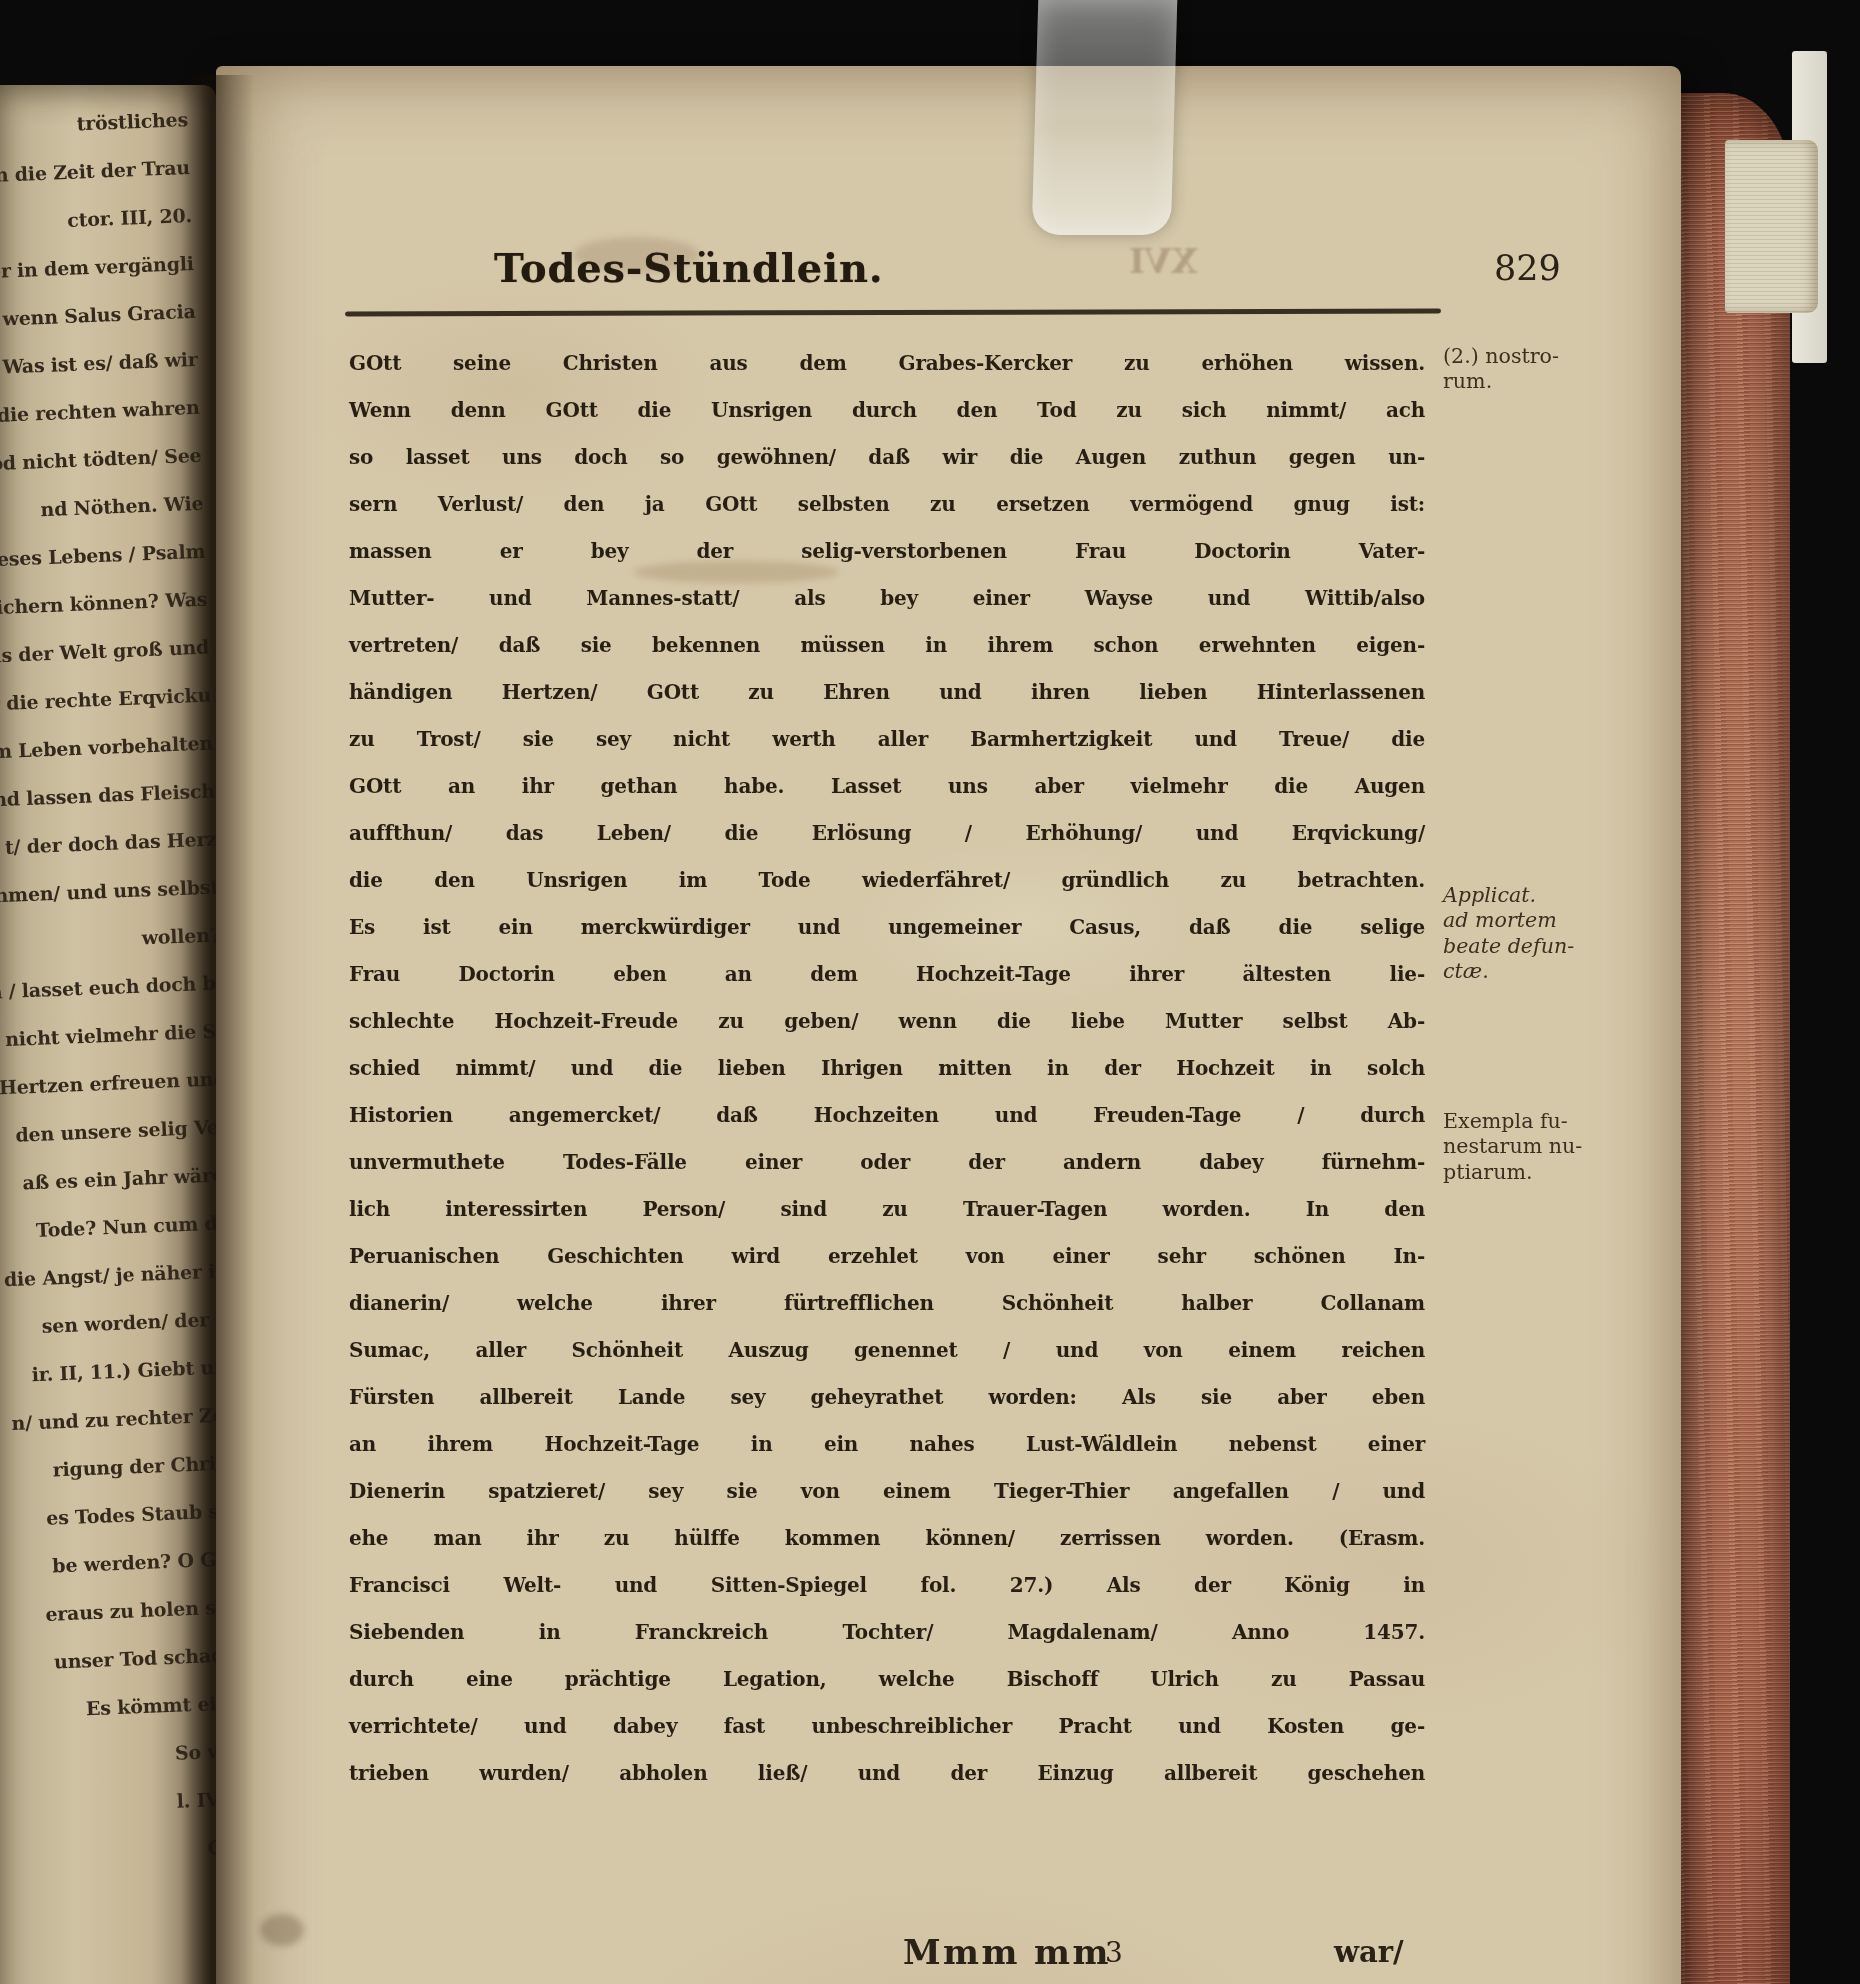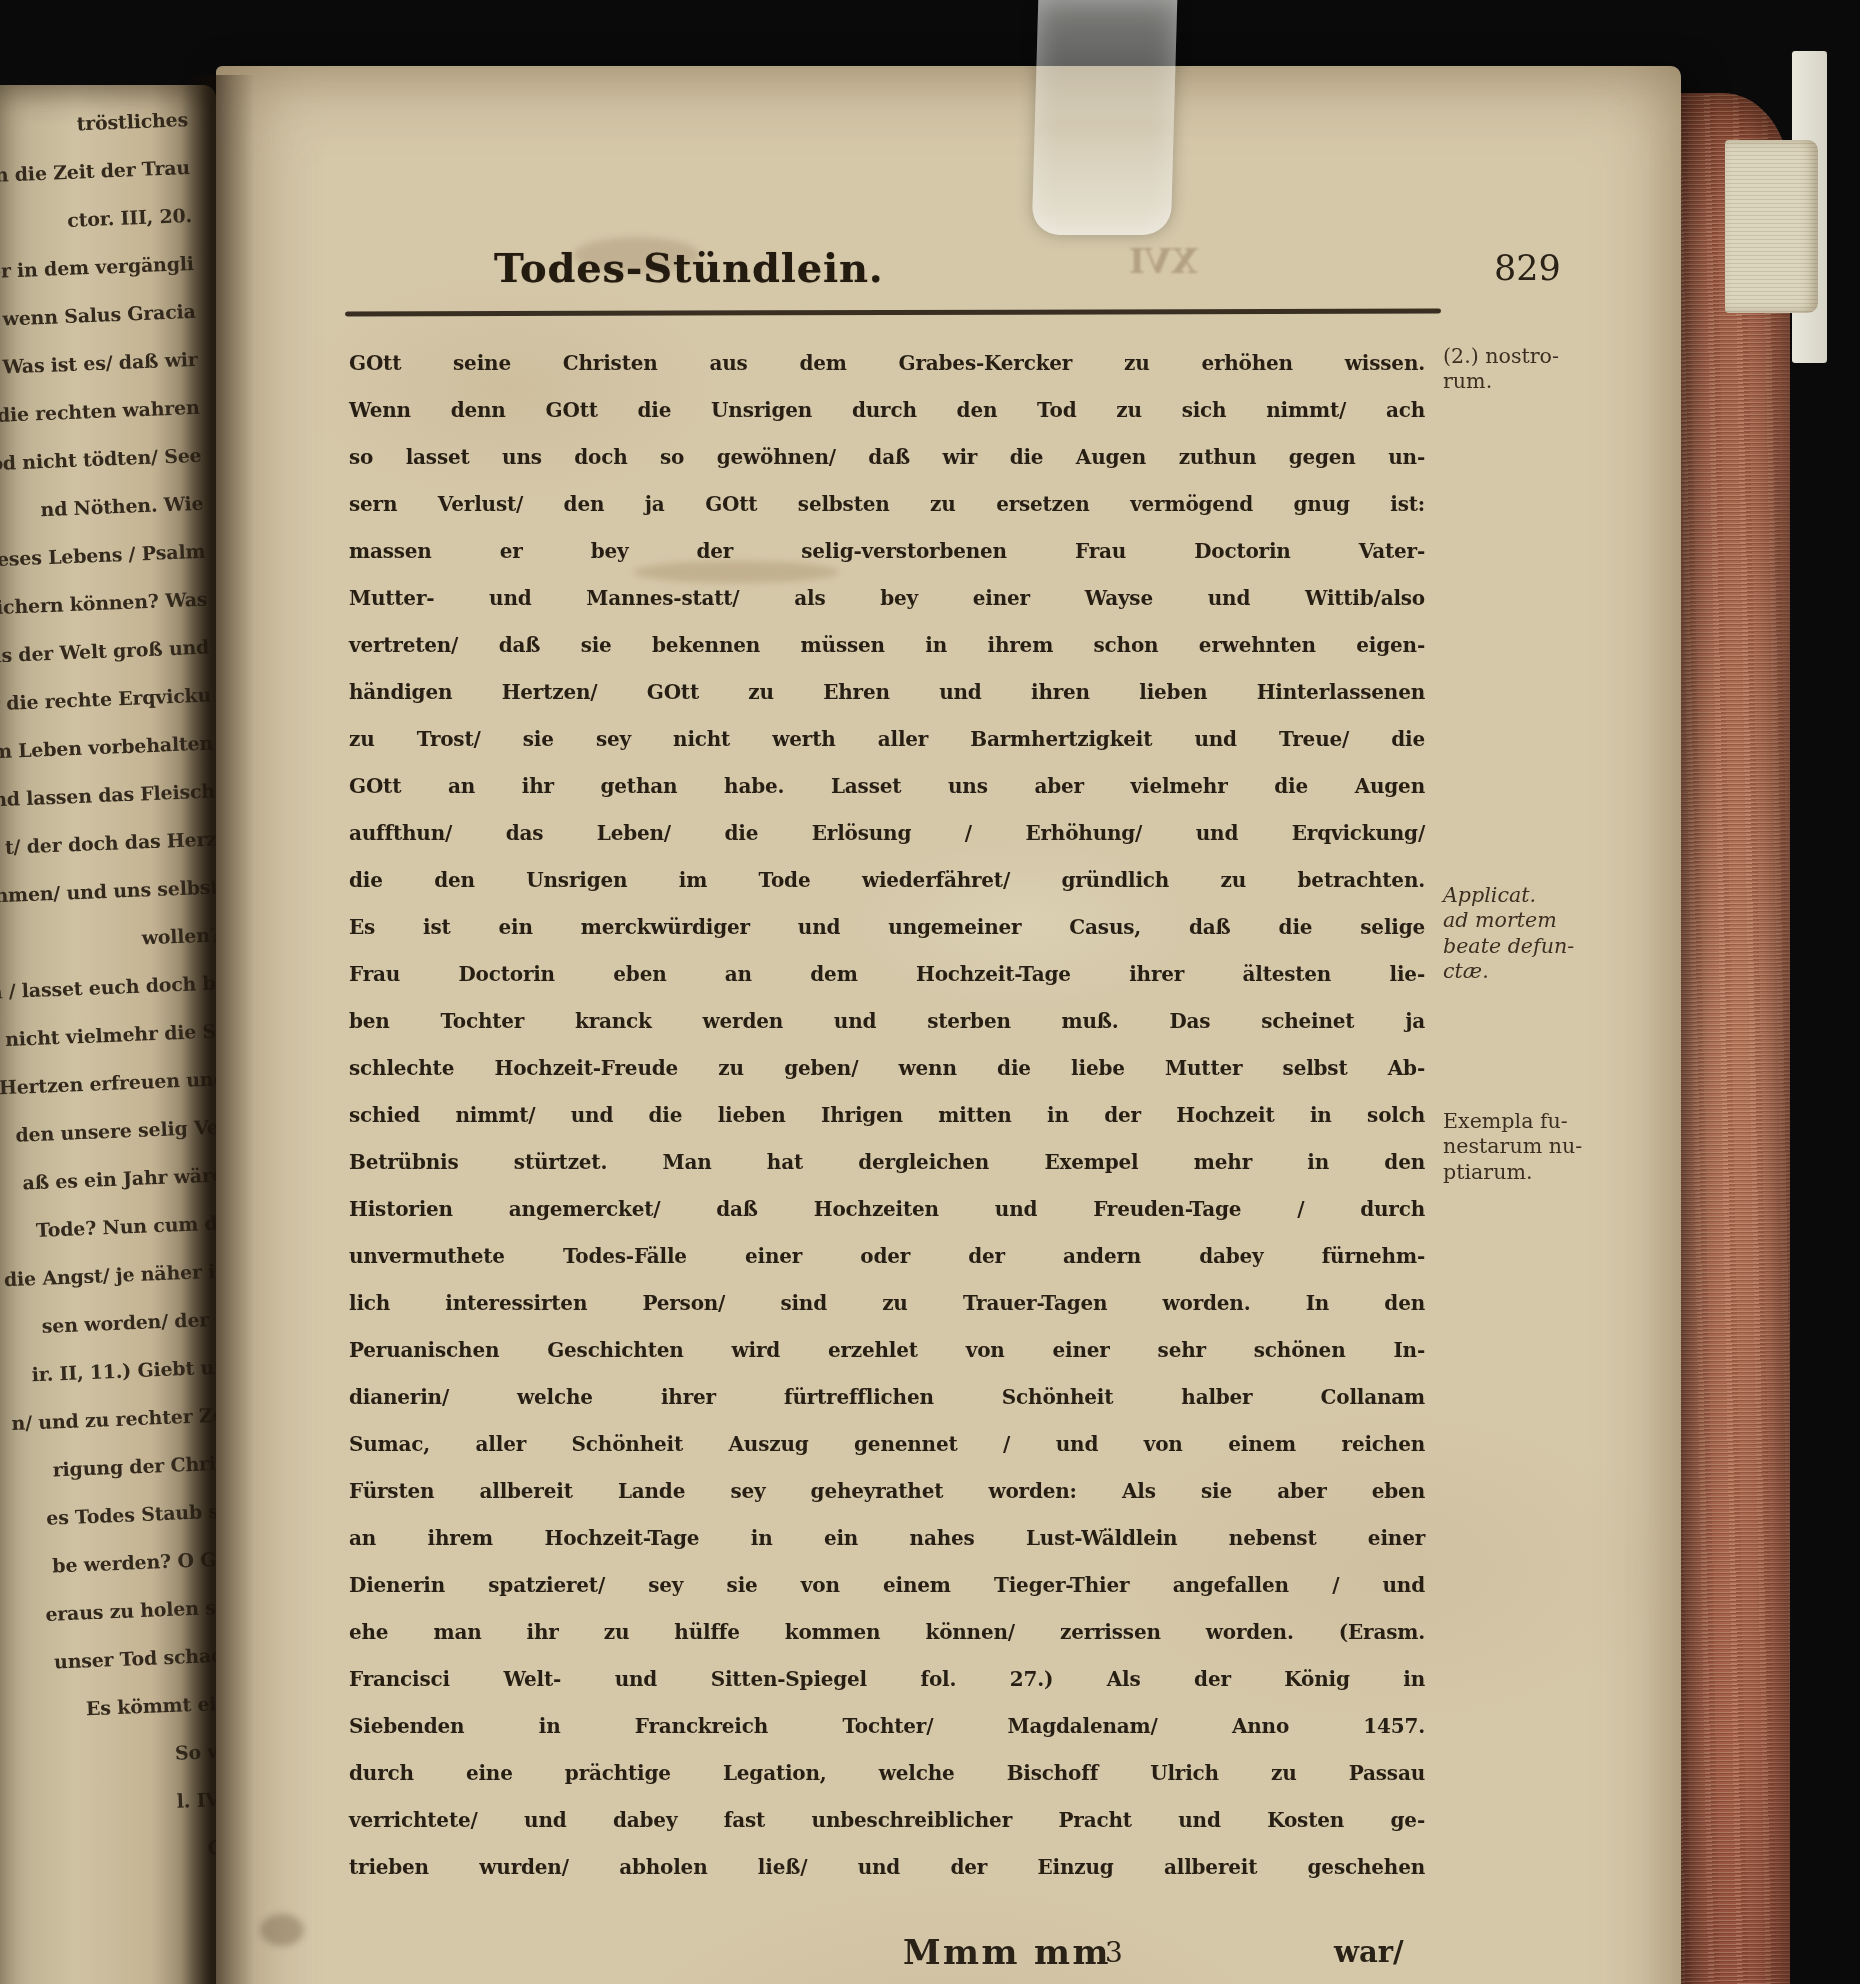--- a/index.html
+++ b/index.html
@@ -201,24 +201,22 @@
         <div class="body-line">massen er bey der selig-verstorbenen Frau Doctorin Vater-</div>
         <div class="body-line">Mutter- und Mannes-statt/ als bey einer Wayse und Wittib/also</div>
         <div class="body-line">vertreten/ daß sie bekennen müssen in ihrem schon erwehnten eigen-</div>
         <div class="body-line">händigen Hertzen/ GOtt zu Ehren und ihren lieben Hinterlassenen</div>
         <div class="body-line">zu Trost/ sie sey nicht werth aller Barmhertzigkeit und Treue/ die</div>
         <div class="body-line">GOtt an ihr gethan habe.  Lasset uns aber vielmehr die Augen</div>
         <div class="body-line">auffthun/ das Leben/ die Erlösung / Erhöhung/ und Erqvickung/</div>
         <div class="body-line">die den Unsrigen im Tode wiederfähret/ gründlich zu betrachten.</div>
         <div class="body-line">Es ist ein merckwürdiger und ungemeiner Casus, daß die selige</div>
         <div class="body-line">Frau Doctorin eben an dem Hochzeit-Tage ihrer ältesten lie-</div>
-        <div class="body-line">ben Tochter kranck werden und sterben muß.  Das scheinet ja</div>
         <div class="body-line">schlechte Hochzeit-Freude zu geben/ wenn die liebe Mutter selbst Ab-</div>
         <div class="body-line">schied nimmt/ und die lieben Ihrigen mitten in der Hochzeit in solch</div>
-        <div class="body-line">Betrübnis stürtzet.  Man hat dergleichen Exempel mehr in den</div>
         <div class="body-line">Historien angemercket/ daß Hochzeiten und Freuden-Tage / durch</div>
         <div class="body-line">unvermuthete Todes-Fälle einer oder der andern dabey fürnehm-</div>
         <div class="body-line">lich interessirten Person/ sind zu Trauer-Tagen worden.  In den</div>
         <div class="body-line">Peruanischen Geschichten wird erzehlet von einer sehr schönen In-</div>
         <div class="body-line">dianerin/ welche ihrer fürtrefflichen Schönheit halber Collanam</div>
         <div class="body-line">Sumac, aller Schönheit Auszug genennet / und von einem reichen</div>
         <div class="body-line">Fürsten allbereit Lande sey geheyrathet worden:  Als sie aber eben</div>
         <div class="body-line">an ihrem Hochzeit-Tage in ein nahes Lust-Wäldlein nebenst einer</div>
         <div class="body-line">Dienerin spatzieret/ sey sie von einem Tieger-Thier angefallen / und</div>
         <div class="body-line">ehe man ihr zu hülffe kommen können/ zerrissen worden.  (Erasm.</div>

